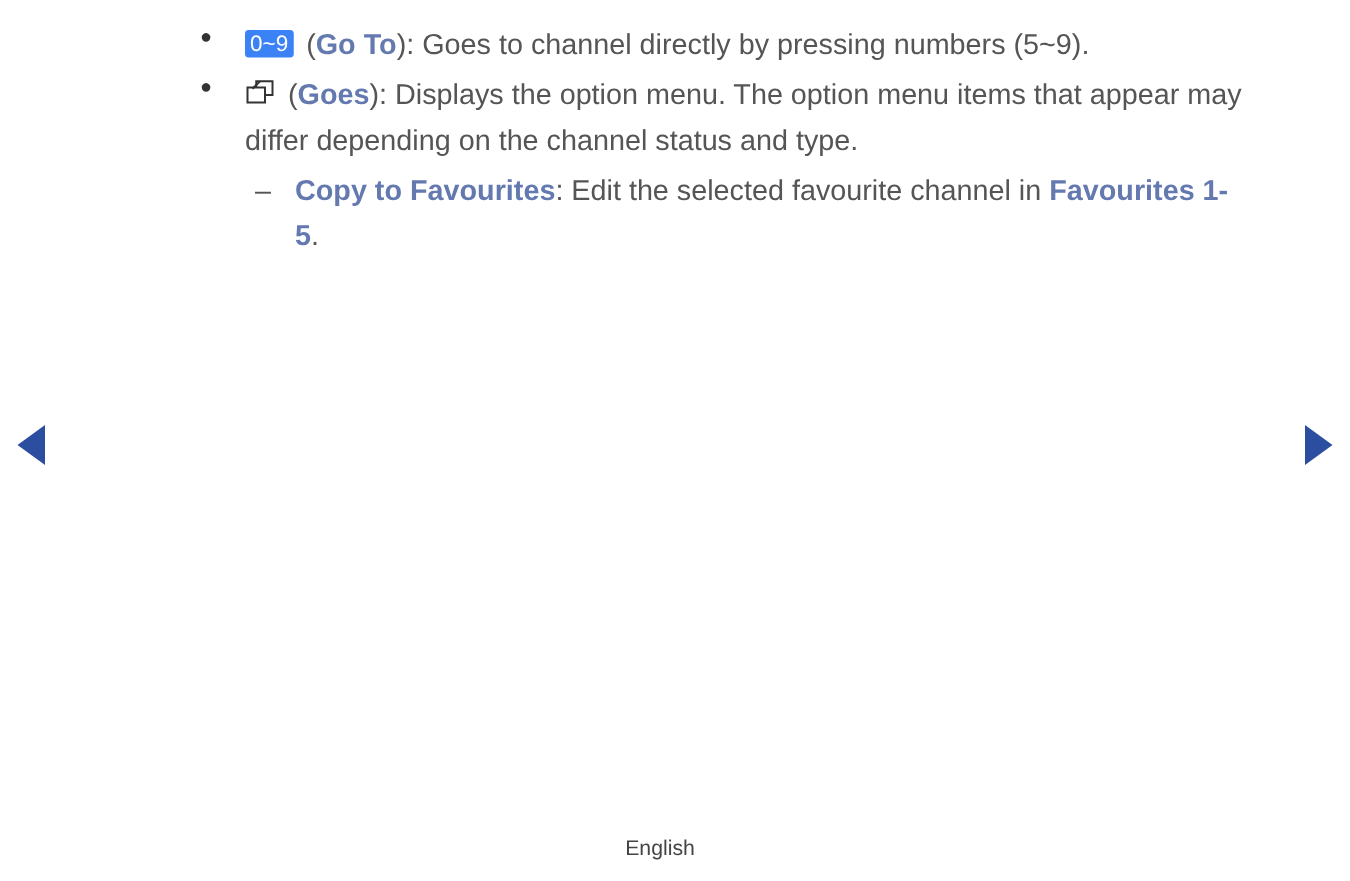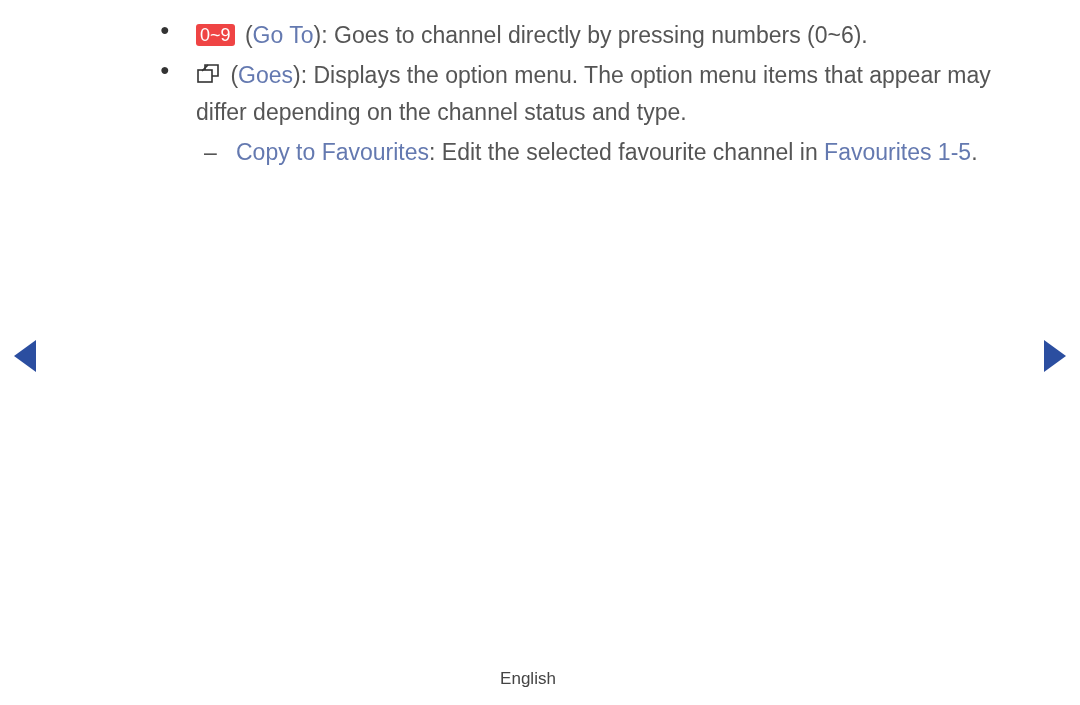--- a/index.html
+++ b/index.html
@@ -52,25 +52,25 @@
   ul.dash > li::before {
     content: "–";
     position: absolute;
     left: 8px;
     top: 0;
     color: #555;
     font-size: 23px;
   }
   .kw {
     color: #6479b0;
-    font-weight: normal;
+    font-weight: bold;
   }
   .key-0-9 {
     display: inline-block;
-    background: #ef4444;
+    background: #3b82f6;
     color: #fff;
     font-size: 18px;
     padding: 0 4px;
     border-radius: 3px;
     line-height: 22px;
     vertical-align: 2px;
     margin-right: 4px;
   }
   .icon {
     display: inline-block;
@@ -113,21 +113,21 @@
   <div class="tri-left"></div>
 </div>
 <div class="nav-right">
   <div class="tri-right"></div>
 </div>
 
 <div class="content">
   <ul class="bul">
     <li>
       <span class="key-0-9">0~9</span>
-      (<span class="kw">Go To</span>)<span>: Goes to channel directly by pressing numbers (0~6).</span>
+      (<span class="kw">Go To</span>)<span>: Goes to channel directly by pressing numbers (5~9).</span>
     </li>
     <li>
       <span class="icon">
         <svg width="24" height="22" viewBox="0 0 24 22">
           <rect x="2" y="7" width="14" height="12" fill="none" stroke="#333" stroke-width="1.6"></rect>
           <path d="M9 7 L9 2 L22 2 L22 13 L16 13" fill="none" stroke="#333" stroke-width="1.6"></path>
           <path d="M12 2 L6 8" stroke="#333" stroke-width="1.6"></path>
         </svg>
       </span>
       (<span class="kw">Goes</span>)<span>: Displays the option menu. The option menu items that appear </span><span>may differ depending on the channel status and type.</span>

